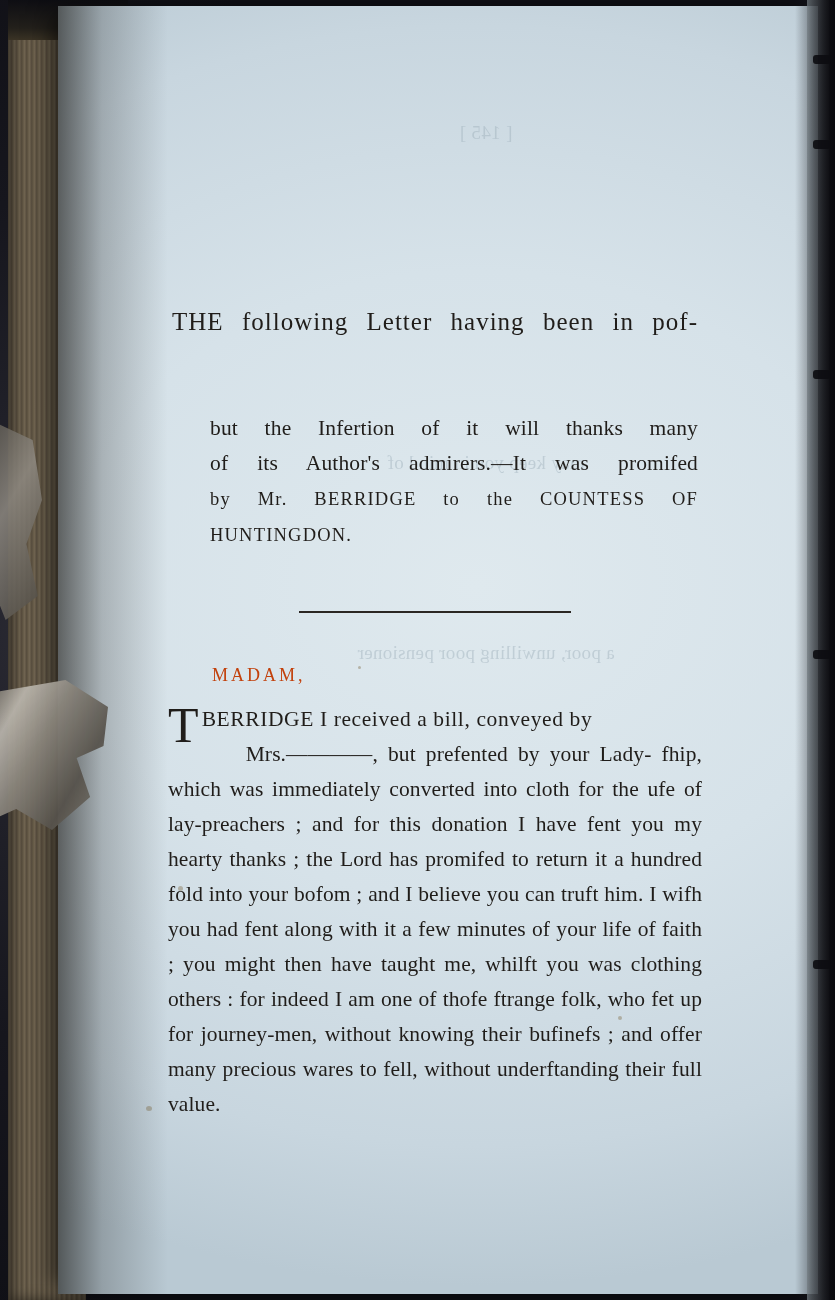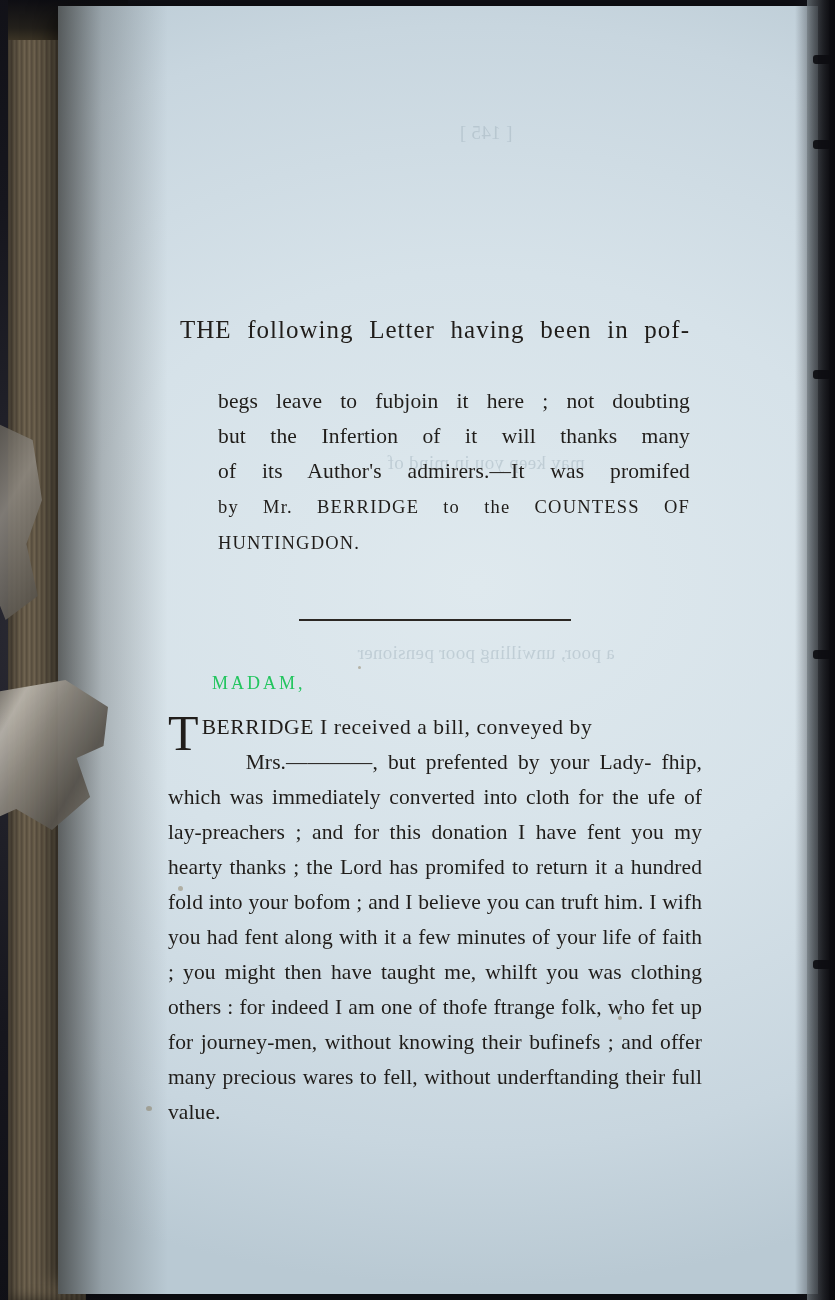--- a/index.html
+++ b/index.html
@@ -147,21 +147,21 @@
     left: 168px;
     top: 300px;
     width: 534px;
     color: #201d1a;
   }
   .headnote {
     font-size: 21.5px;
     line-height: 35px;
     text-align: justify;
     text-align-last: justify;
-    margin: 12px;
+    margin: 4px;
     letter-spacing: .15px;
   }
   .headnote .dropcaps {
     font-size: 25px;
     letter-spacing: 1px;
   }
   .headnote .sc {
     font-size: 18.5px;
     letter-spacing: 1.2px;
   }
@@ -170,21 +170,21 @@
     width: 272px;
     height: 2px;
     background: #2b2723;
     margin: 58px auto 0 auto;
   }
 
   .salutation {
     margin: 52px 0 0 44px;
     font-size: 18px;
     letter-spacing: 3px;
-    color: #22c55e;
+    color: #c2410c;
   }
 
   .letter {
     margin: 16px 0 0 0;
     font-size: 21.5px;
     line-height: 35px;
     text-align: justify;
     color: #201d1a;
     letter-spacing: .1px;
   }
@@ -235,21 +235,21 @@
     <div class="speck" style="left:300px; top:660px; width:3px; height:3px;"></div>
   </div>
 
   <div class="gutter-shadow"></div>
 
   <div class="textblock">
 
     <div class="headnote">
       <span class="dropcaps">THE following Letter having been in pof-</span><br>
       <span style="display:inline-block; width:38px;"></span><br>
-      <span style="display:inline-block; width:38px;"></span><span>begs leave to fubjoin it here ; not doubting</span><br>
+      <span style="display:inline-block; width:38px;"></span><br>
       <span style="display:inline-block; width:38px;"></span><span>but the Infertion of it will thanks many</span><br>
       <span style="display:inline-block; width:38px;"></span><span>of its Author's admirers.—It was promifed</span><br>
       <span style="display:inline-block; width:38px;"></span><span class="sc">by Mr. BERRIDGE to the COUNTESS OF</span><br>
       <span style="display:inline-block; width:38px;"></span><span class="sc">HUNTINGDON.</span>
     </div>
 
     <div class="rule"></div>
 
     <div class="salutation">MADAM,</div>
 

